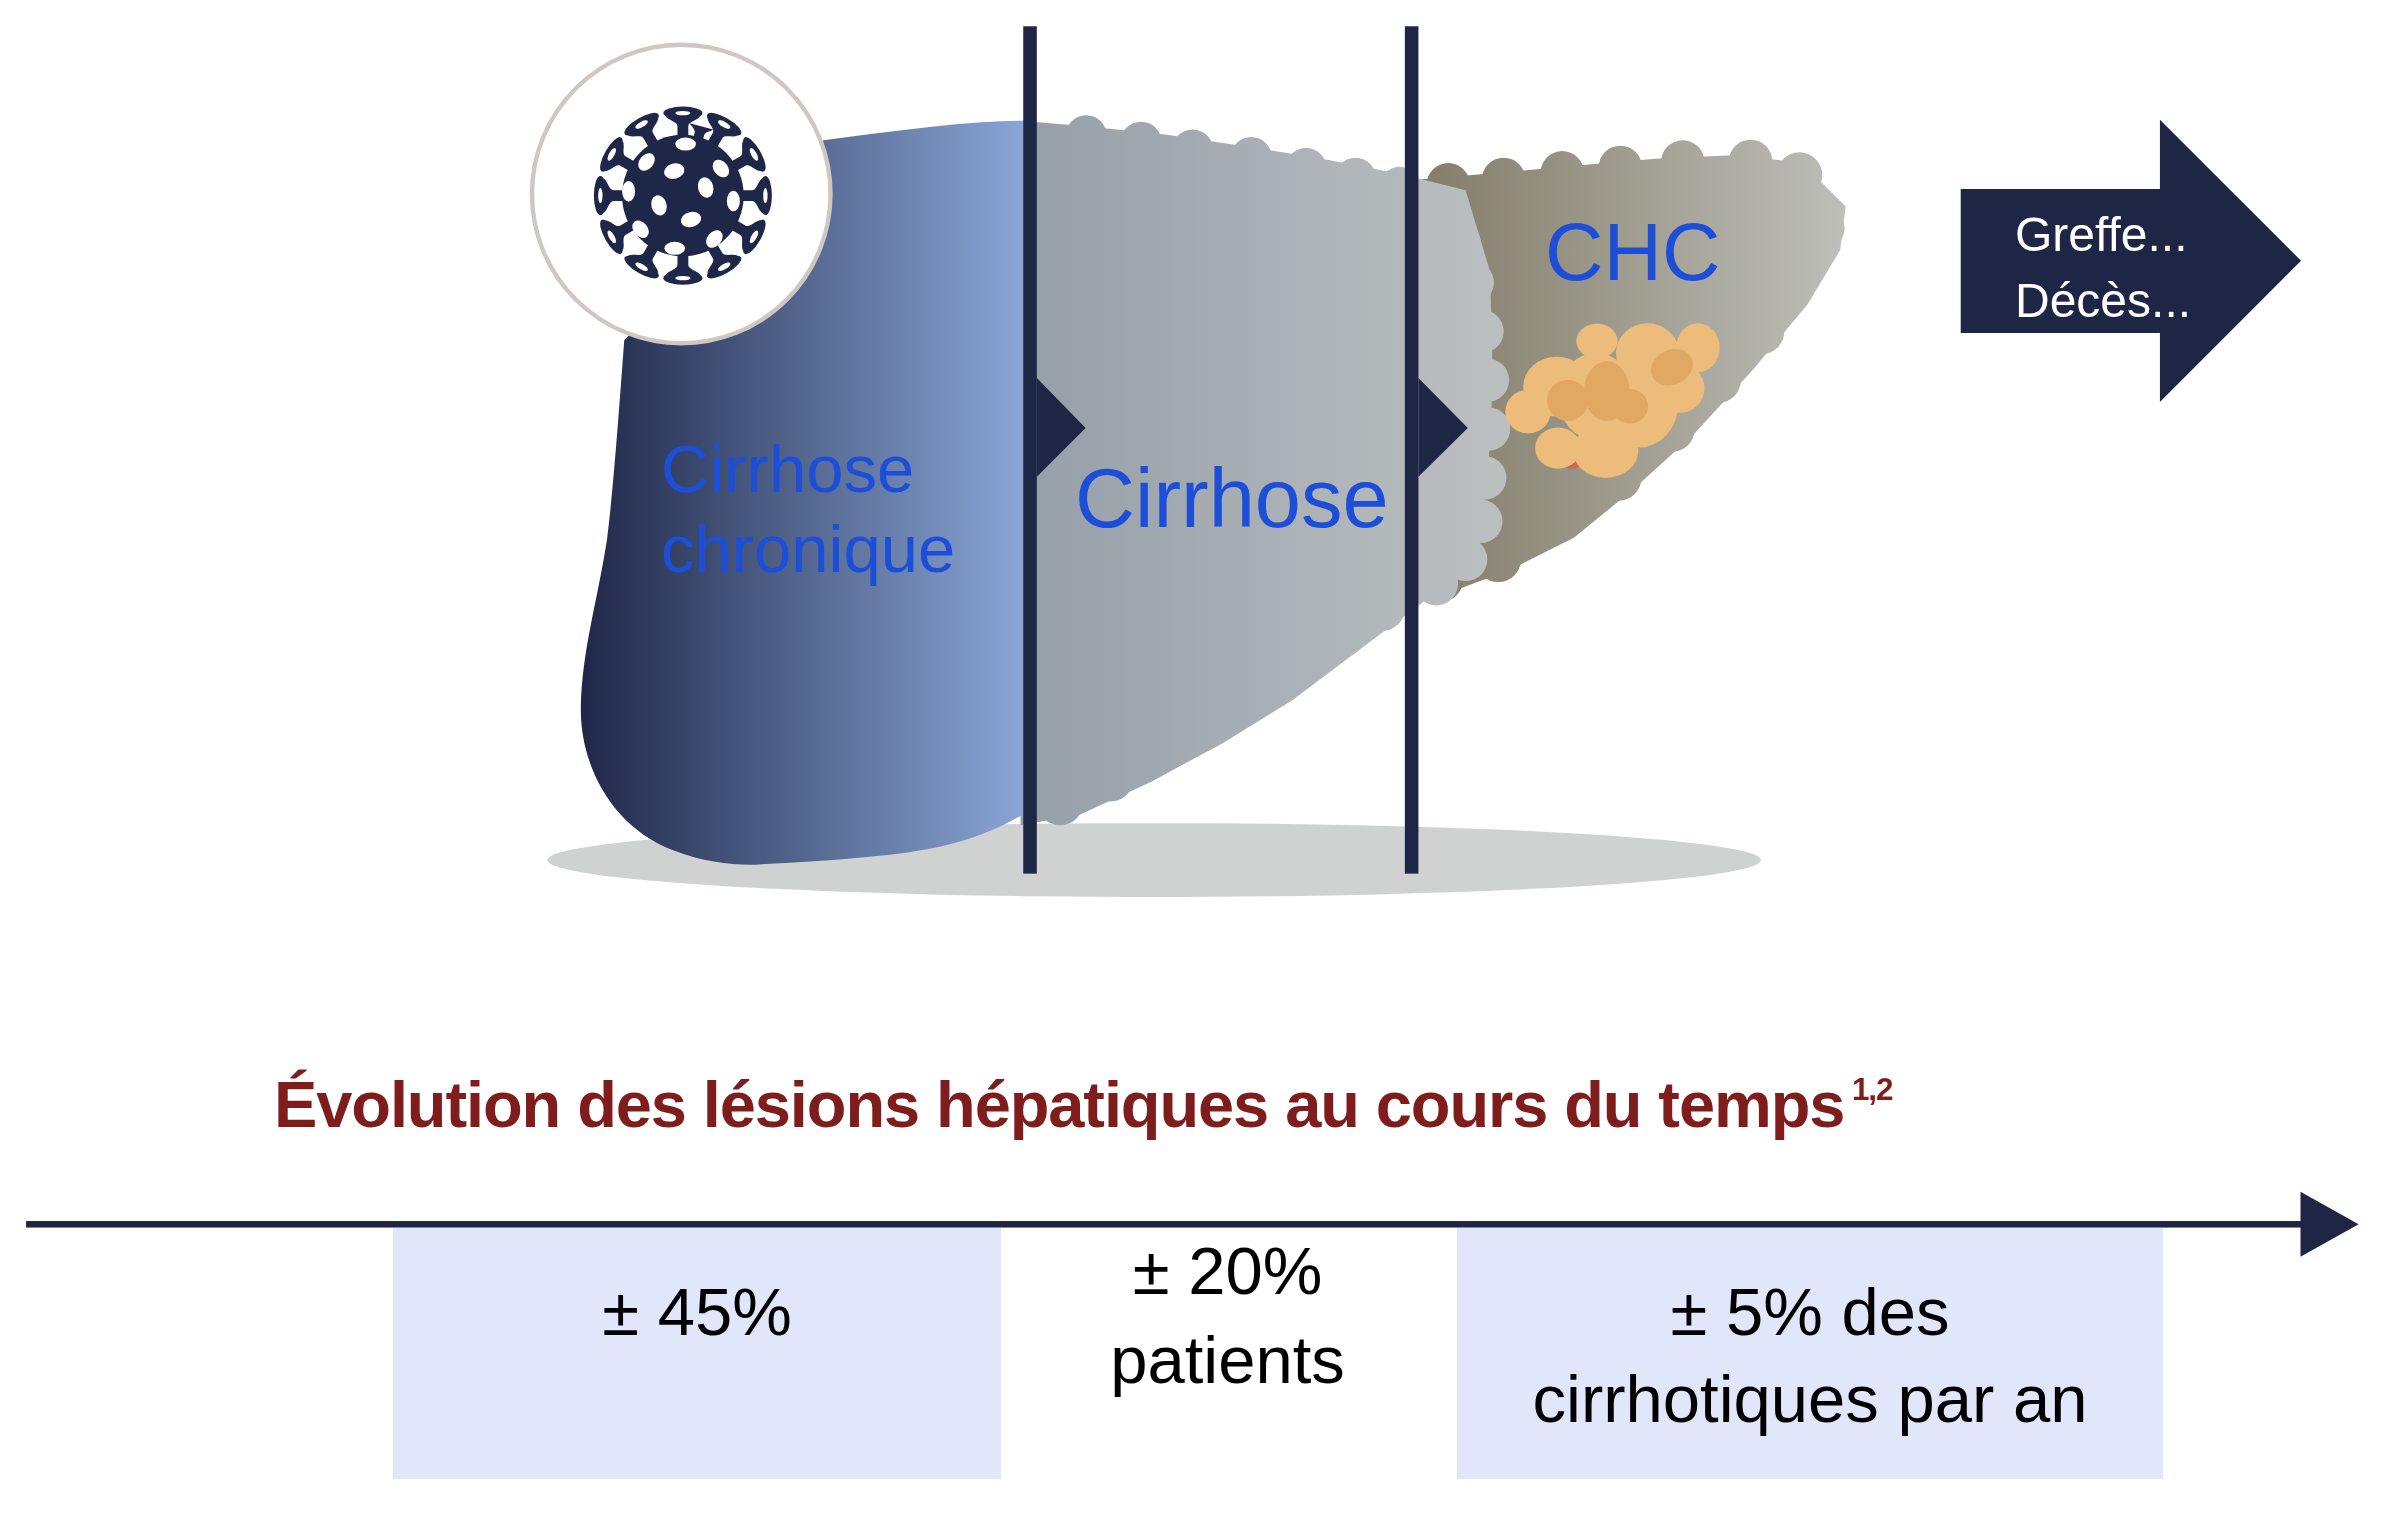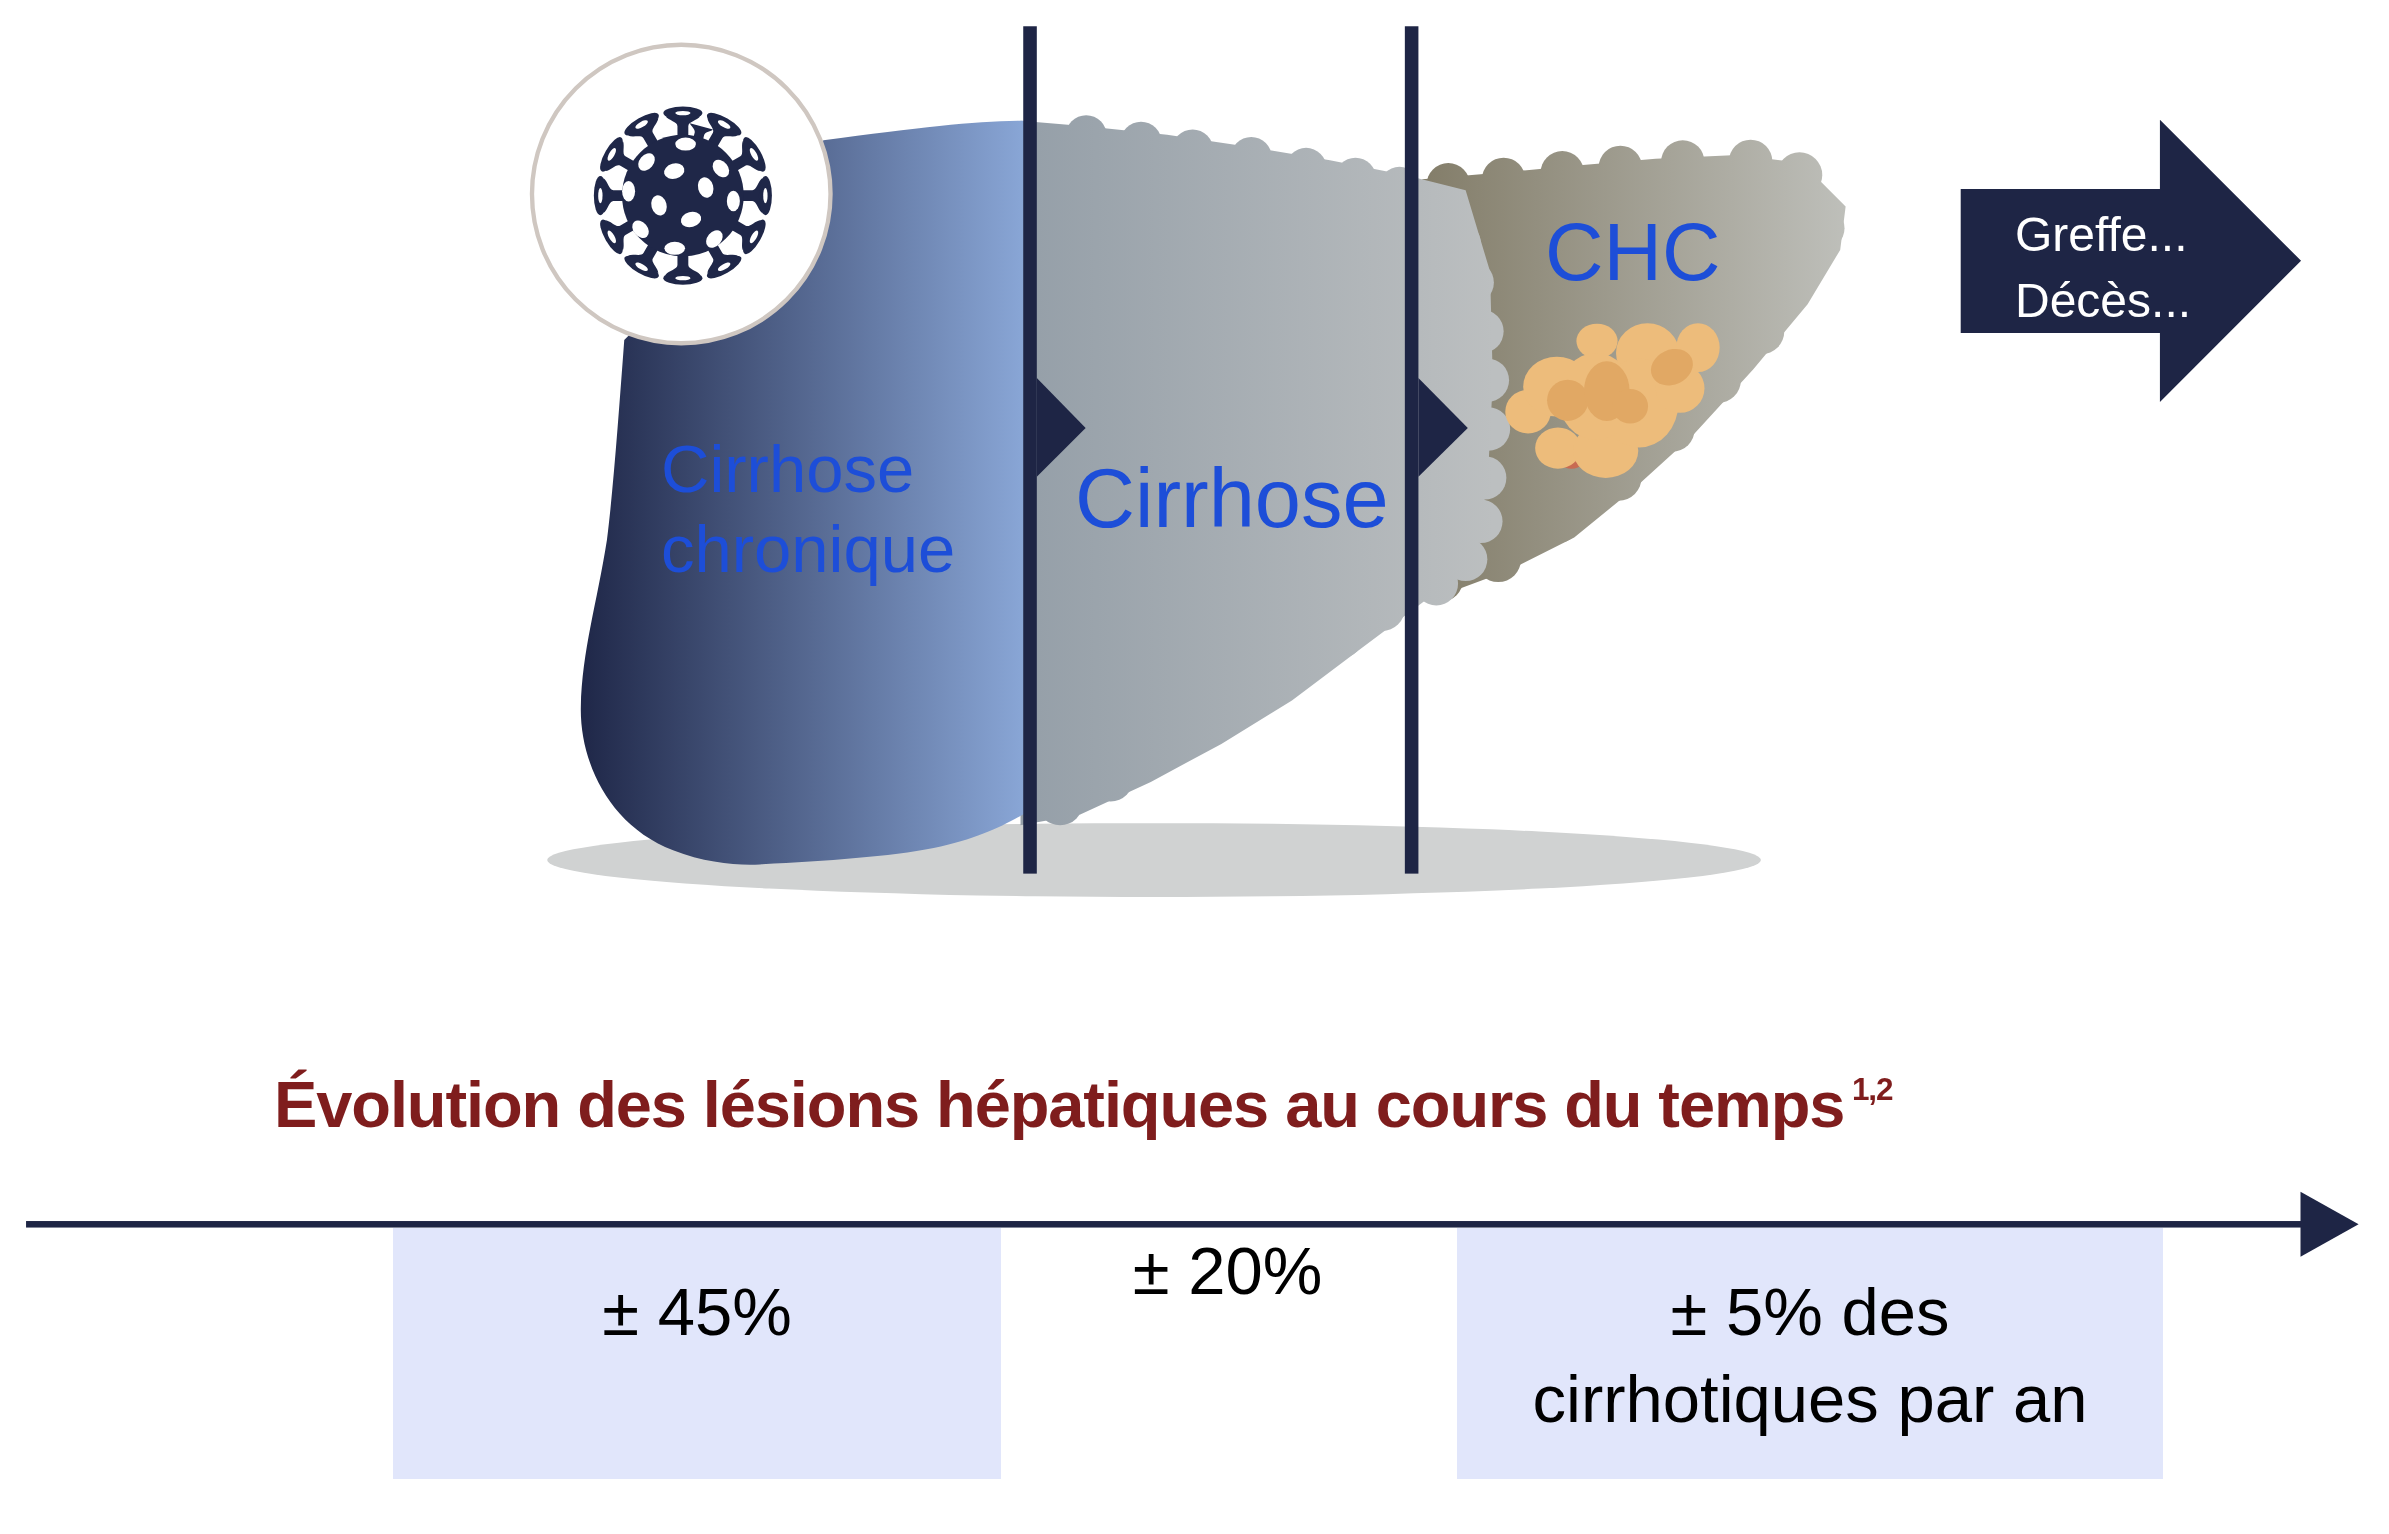--- a/index.html
+++ b/index.html
@@ -206,18 +206,19 @@
 <div class="txt title"><span>Évolution des lésions hépatiques au cours du temps</span><sup>1,2</sup></div>
 
 <div class="box" style="left:393px;width:608px;"></div>
 <div class="box" style="left:1457px;width:706px;"></div>
 
 <div class="stat" style="left:393px;width:608px;top:1268px;">
   <div>± 45%</div>
 </div>
 <div class="stat" style="left:1032px;width:391px;top:1226px;line-height:89px;">
   <div>± 20%</div>
+  <div>patients</div>
 </div>
 <div class="stat" style="left:1457px;width:706px;top:1268px;">
   <div>± 5% des</div>
   <div>cirrhotiques par an</div>
 </div>
 
 
 </body></html>

